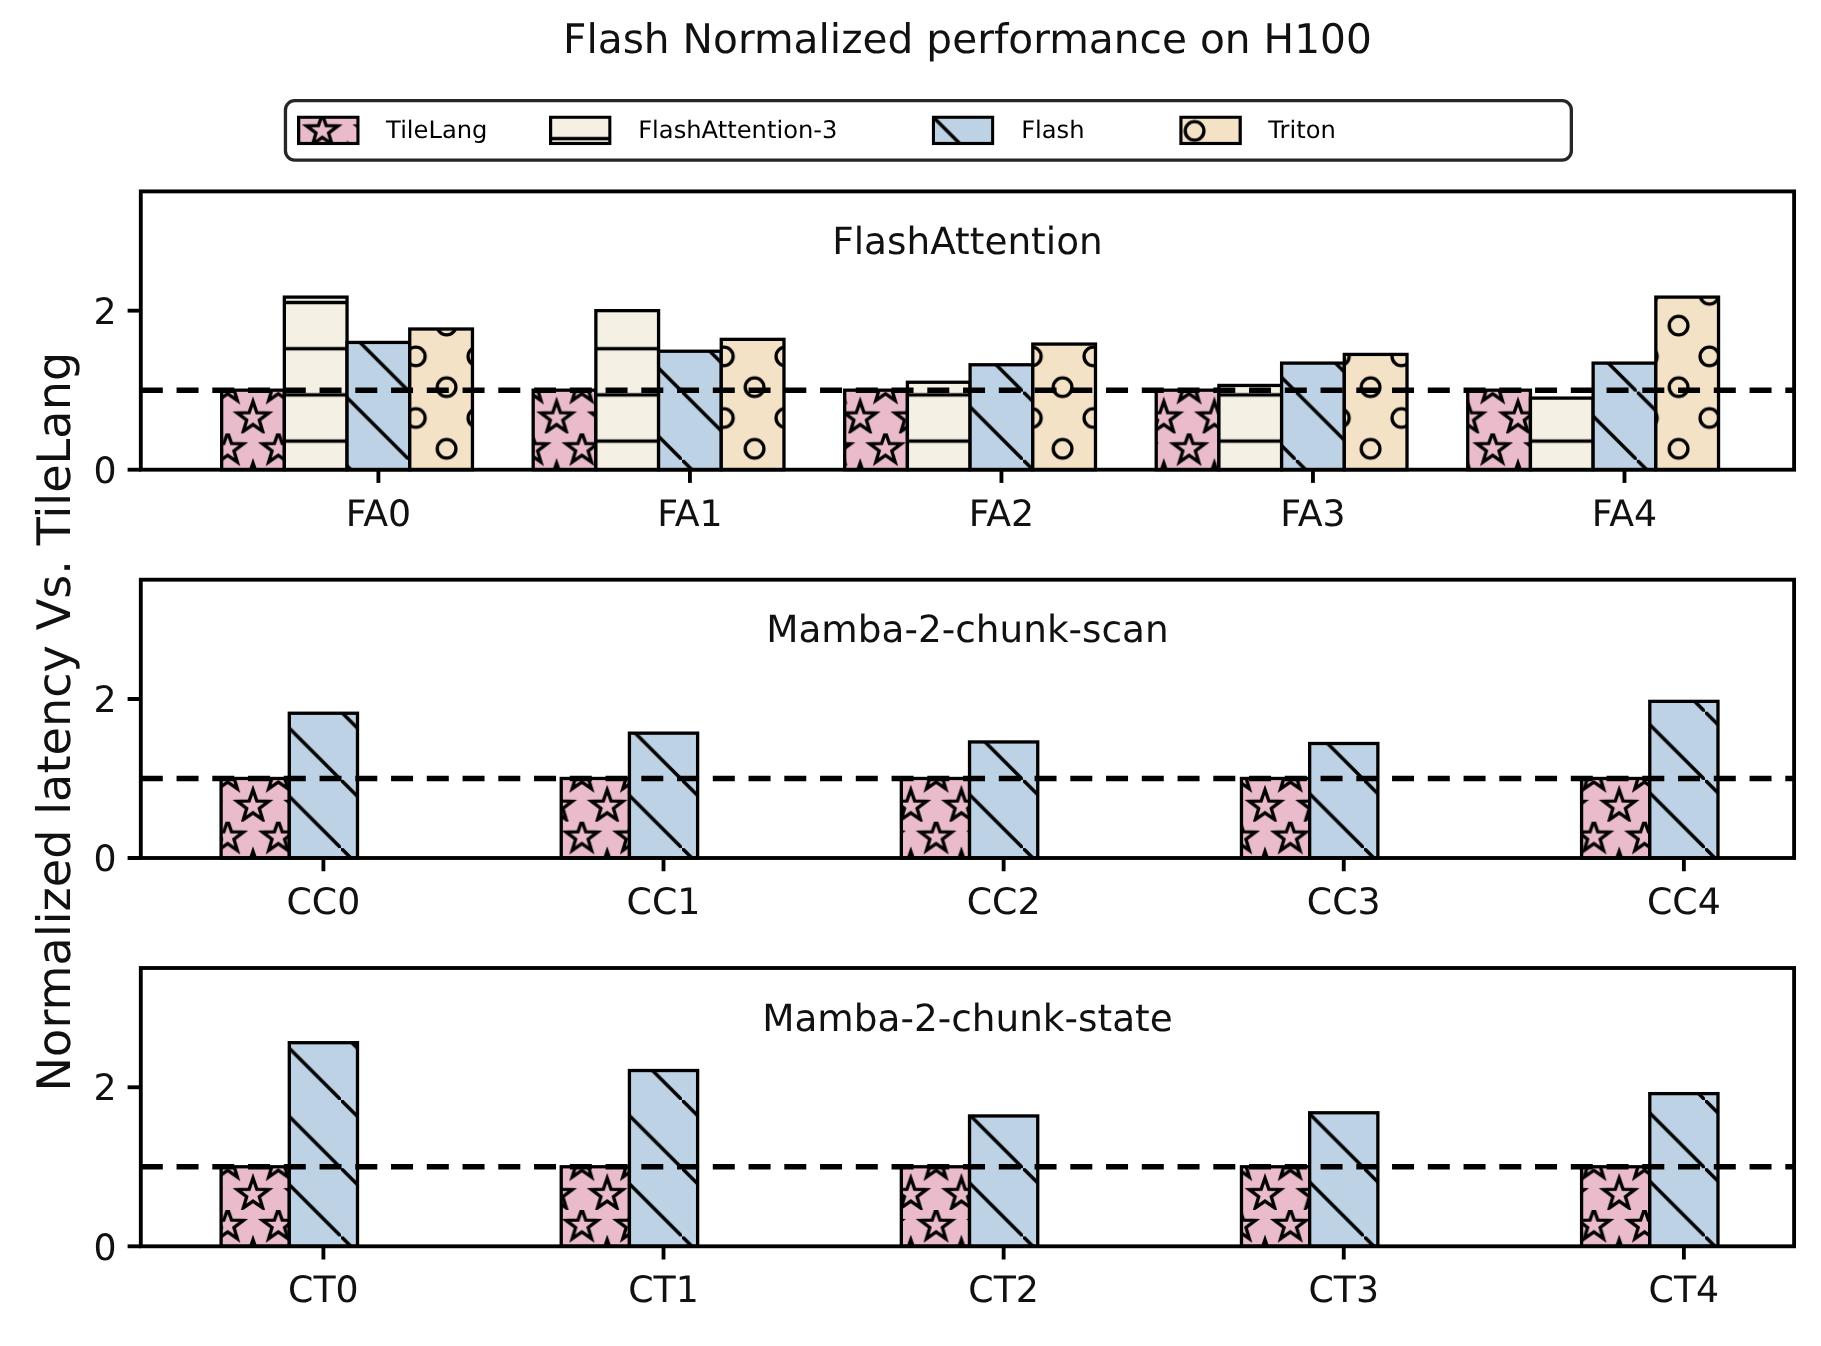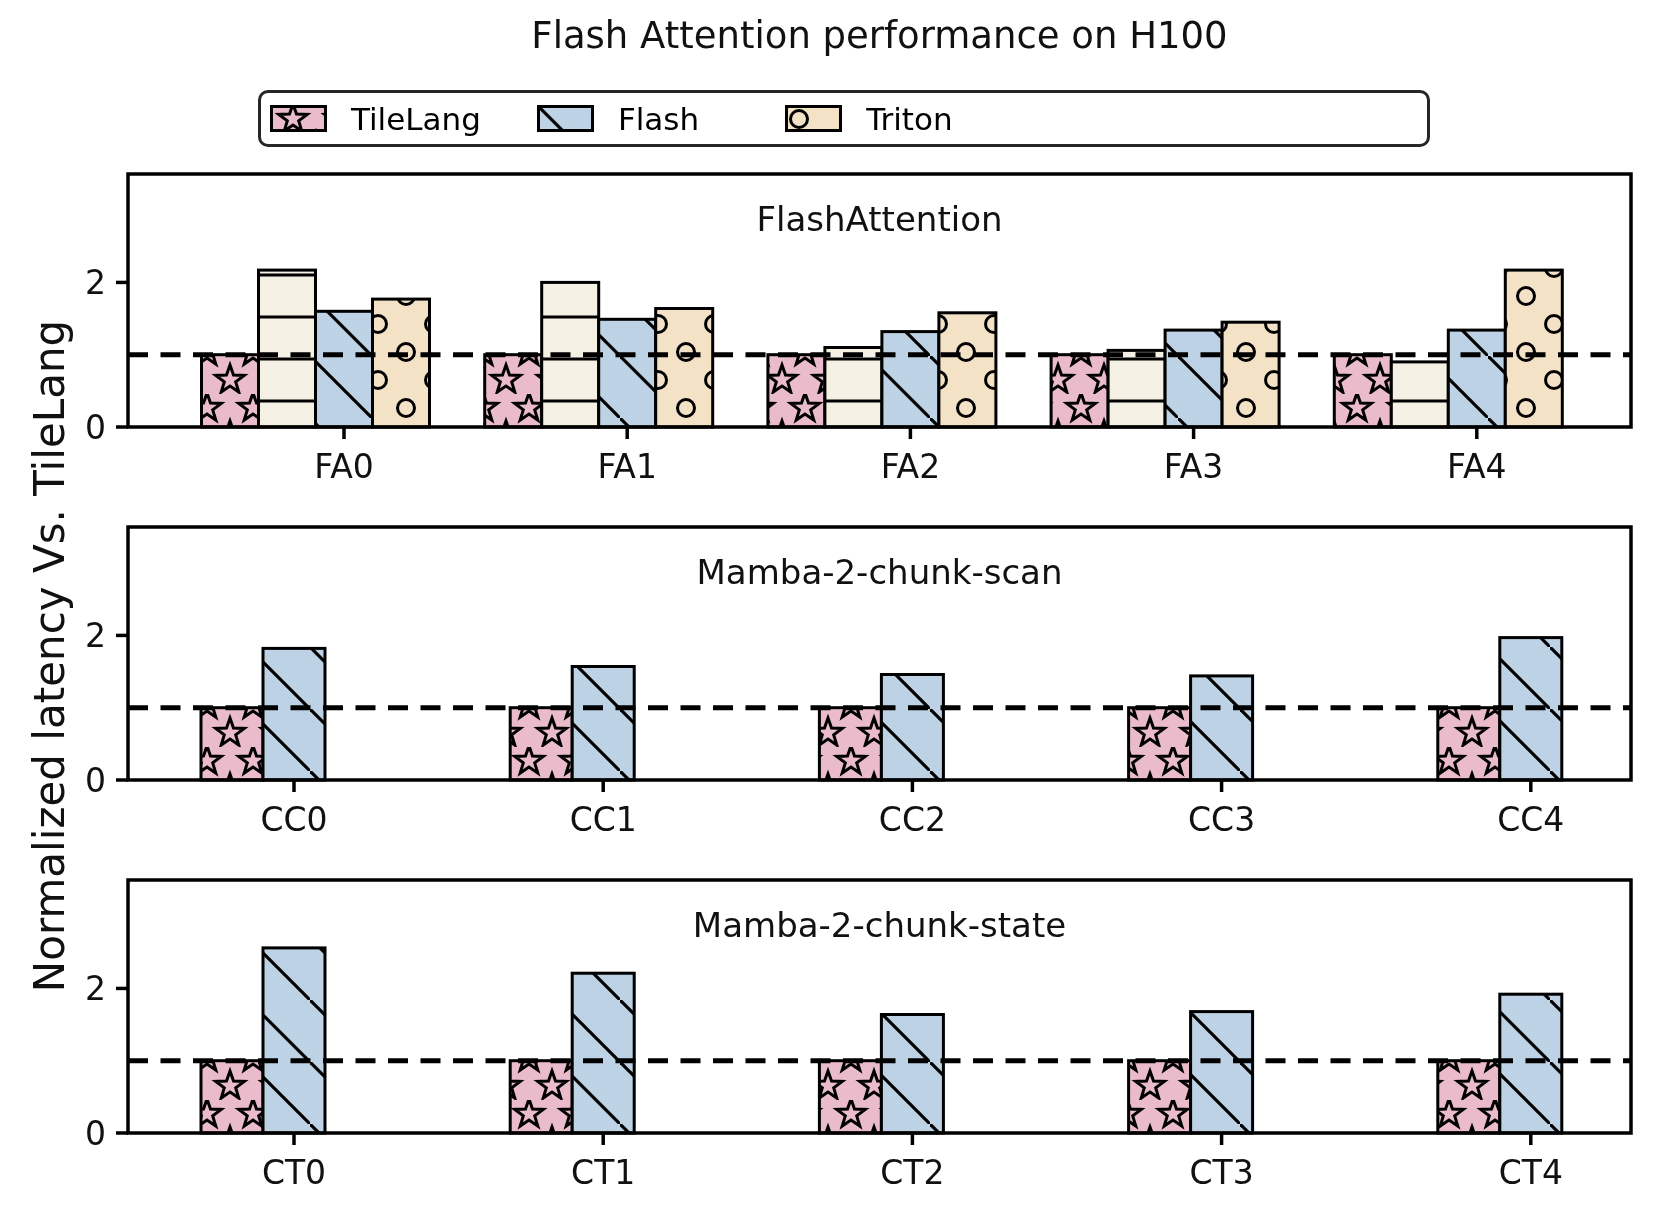--- a/index.html
+++ b/index.html
@@ -9,46 +9,52 @@
   }
   .fig{position:absolute;inset:0;}
   .title{
     position:absolute;top:14px;left:128px;width:1503px;
     text-align:center;font-size:37px;color:#111;
   }
   .legend{
     position:absolute;left:258px;top:90px;width:1172px;height:57px;
     border:3.5px solid #262626;border-radius:10px;box-sizing:border-box;
     display:flex;align-items:center;gap:56px;padding-left:9px;
-    font-size:31px;background:#fff;
+    font-size:22px;background:#fff;
   }
   .lentry{display:flex;align-items:center;gap:24px;white-space:nowrap;}
   .lentry:nth-child(3),.lentry:nth-child(4){margin-left:30px;}
   .swatch{display:block;}
   .ylabel{
     position:absolute;left:-400px;top:631px;width:900px;height:50px;
     transform:rotate(-90deg);text-align:center;font-size:42px;color:#111;
     line-height:50px;
   }
   .chart{position:absolute;left:0;}
   .chart text{font-family:"DejaVu Sans", sans-serif;fill:#111;}
 </style>
 </head>
 <body>
 
 <div class="fig">
 
-  <div class="title">Flash Attention performance on H100</div>
+  <div class="title">Flash Normalized performance on H100</div>
 
   <div class="legend">
     <div class="lentry">
       <svg class="swatch" width="57" height="27">
         <rect class="swrect" x="1.5" y="1.5" width="54" height="24" fill="url(#pat0)" stroke="#000000" stroke-width="3"></rect>
       </svg>
       <span>TileLang</span>
+    </div>
+    <div class="lentry">
+      <svg class="swatch" width="57" height="27">
+        <rect class="swrect" x="1.5" y="1.5" width="54" height="24" fill="url(#pat1)" stroke="#000000" stroke-width="3"></rect>
+      </svg>
+      <span>FlashAttention-3</span>
     </div>
     <div class="lentry">
       <svg class="swatch" width="57" height="27">
         <rect class="swrect" x="1.5" y="1.5" width="54" height="24" fill="url(#pat2)" stroke="#000000" stroke-width="3"></rect>
       </svg>
       <span>Flash</span>
     </div>
     <div class="lentry">
       <svg class="swatch" width="57" height="27">
         <rect class="swrect" x="1.5" y="1.5" width="54" height="24" fill="url(#pat3)" stroke="#000000" stroke-width="3"></rect>

